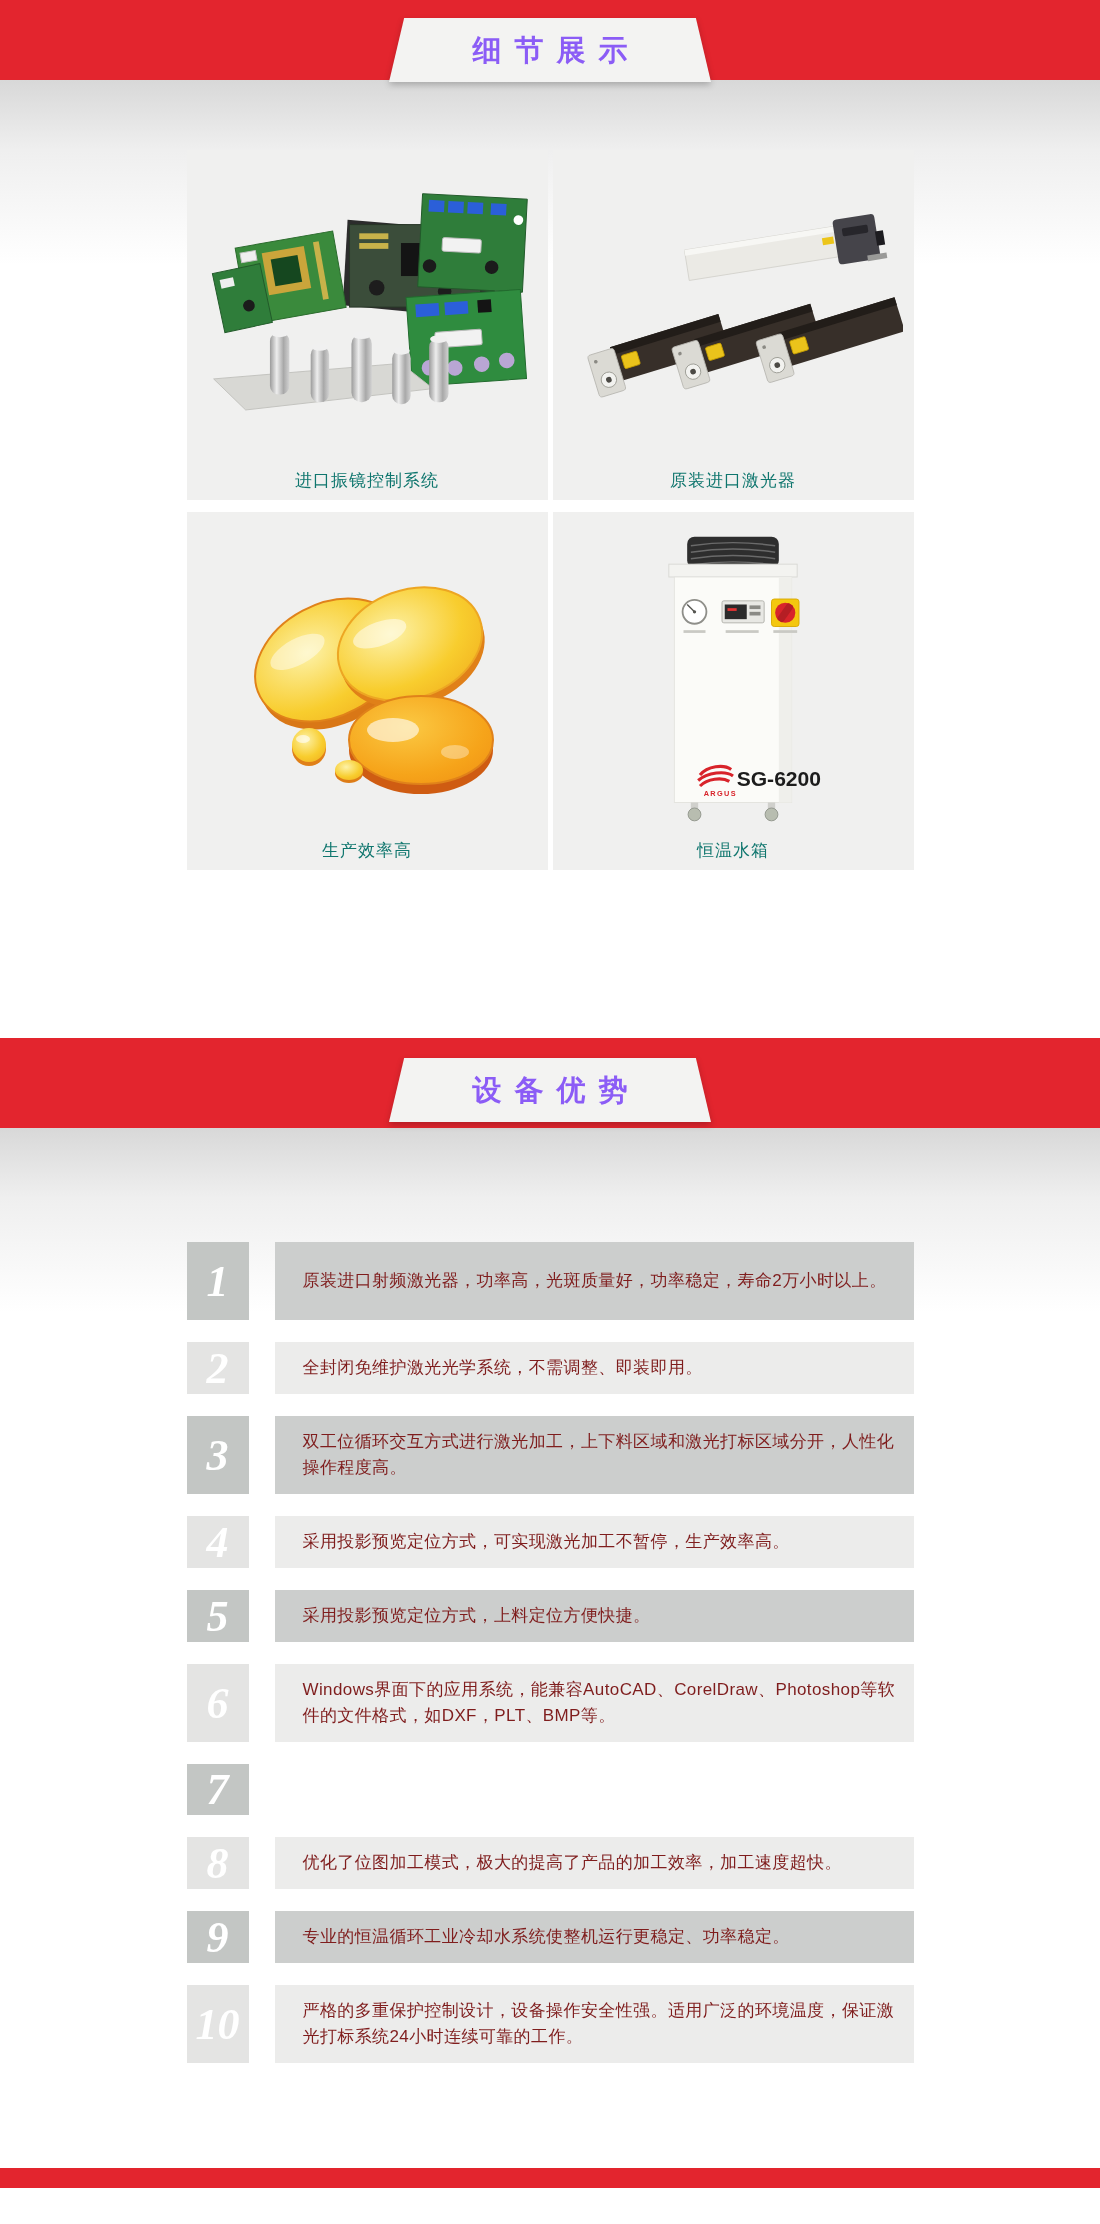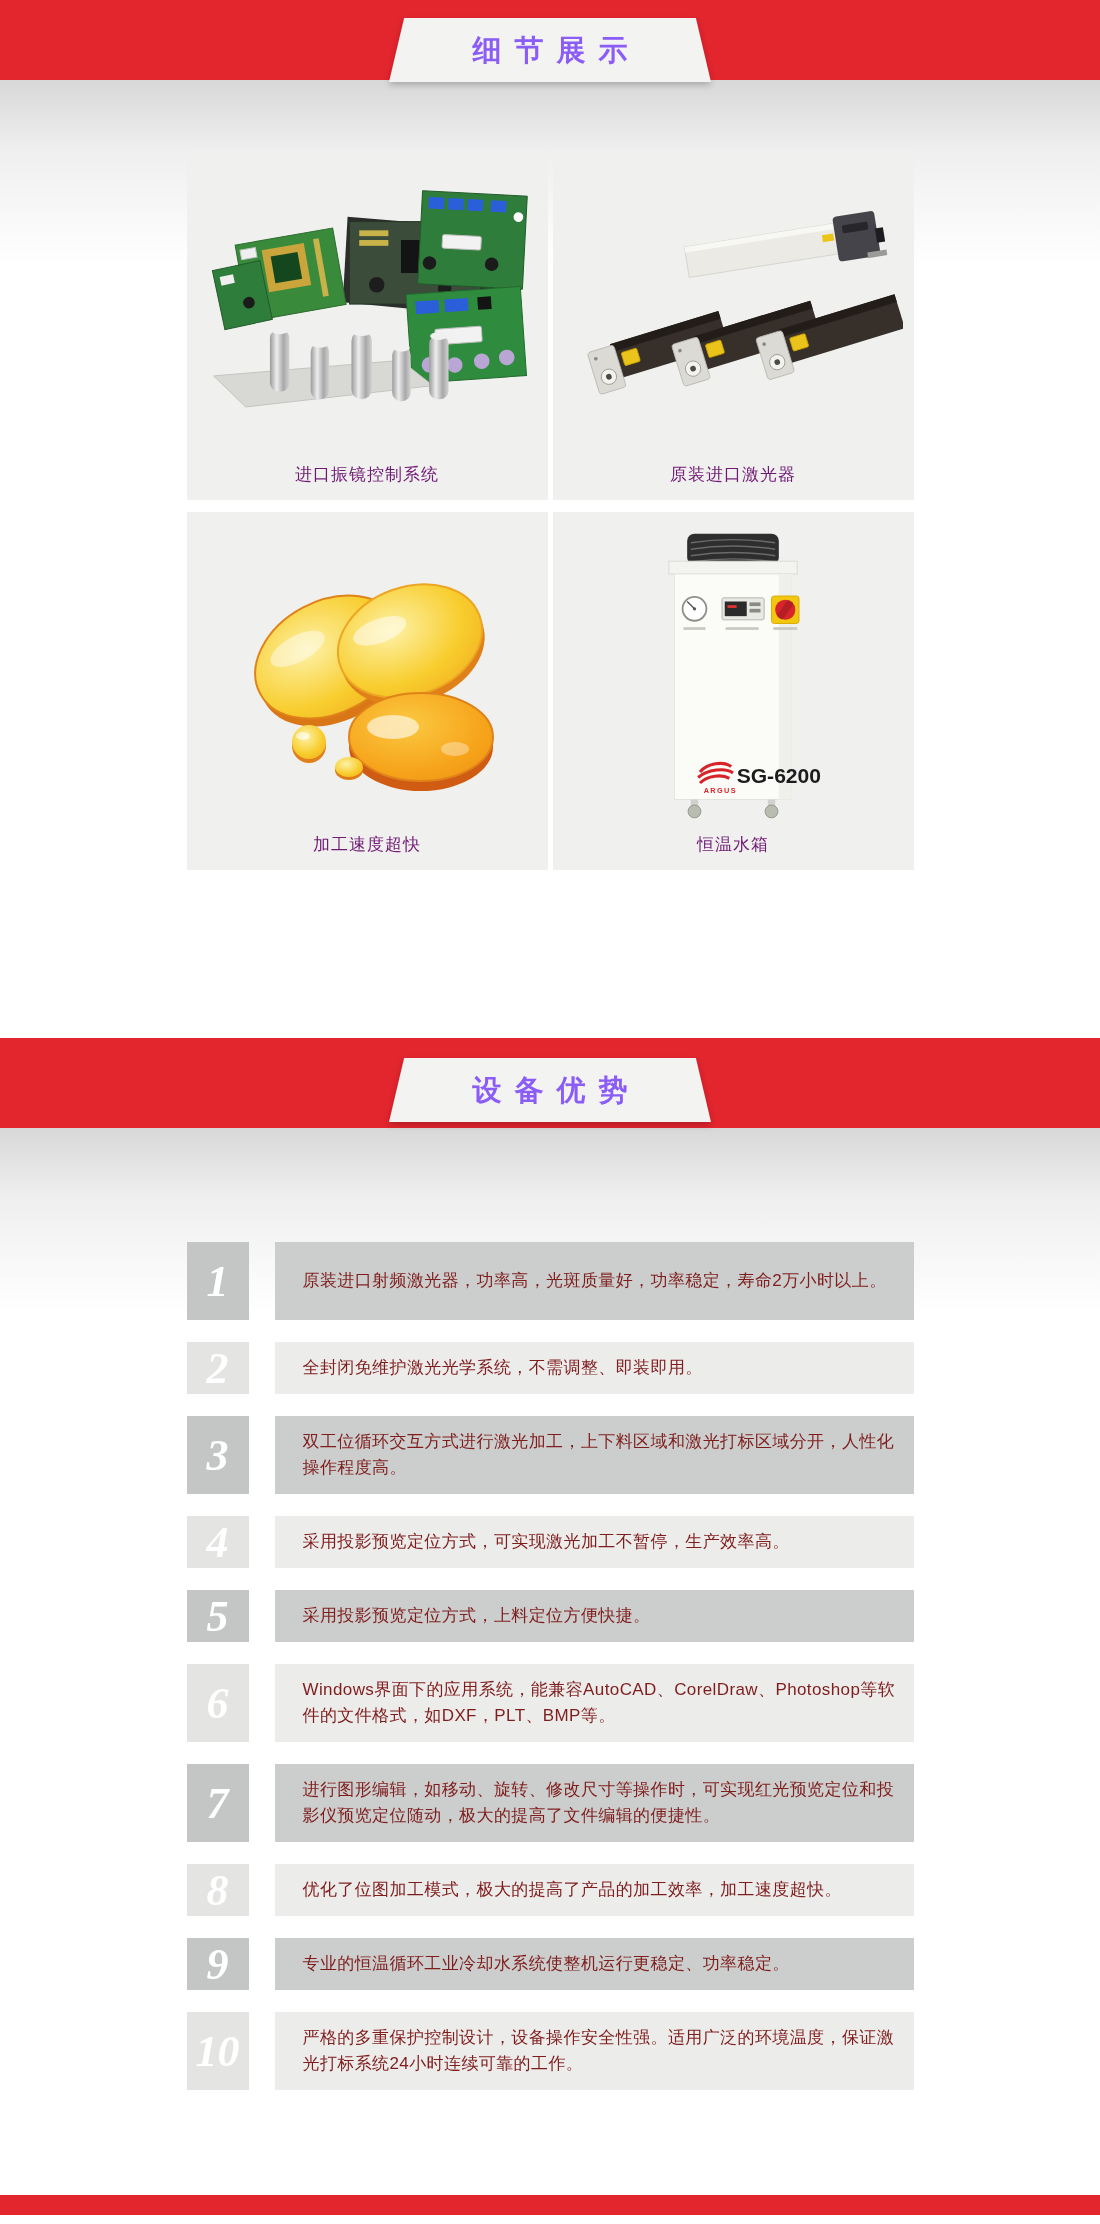--- a/index.html
+++ b/index.html
@@ -42,22 +42,22 @@
     display:grid;grid-template-columns:1fr 1fr;
     column-gap:5px;row-gap:12px;
   }
   .product-card{
     background:#f0f0ef;height:350px;
     display:flex;flex-direction:column;align-items:center;
   }
   .product-card.row2{height:358px;}
   .product-img{flex:1;width:100%;display:flex;align-items:center;justify-content:center;overflow:hidden;}
   .product-caption{
-    font-size:17px;color:#701a75;letter-spacing:1px;
-    padding-bottom:14px;
+    font-size:17px;color:#0f766e;letter-spacing:1px;
+    padding-bottom:8px;
   }
   .detail-spacer{height:168px;}
   
   .section-adv{
     background:linear-gradient(180deg,#d8d8d8 0px,#efefef 70px,#ffffff 185px);
     padding-top:114px;
   }
   .adv-list{width:727px;margin:0 auto;}
   .adv-row{display:flex;align-items:stretch;margin-bottom:22px;}
   .adv-row:last-child{margin-bottom:12px;}
@@ -264,21 +264,21 @@
               <circle cx="92" cy="211" r="17" fill="#e08018"></circle>
               <circle cx="92" cy="207" r="17" fill="url(#lensY)"></circle>
               <ellipse cx="86" cy="201" rx="7" ry="4" fill="#ffffff" opacity="0.6"></ellipse>
             </g>
             <g>
               <ellipse cx="132" cy="235" rx="14" ry="10" fill="#dd7c16"></ellipse>
               <ellipse cx="132" cy="232" rx="14" ry="10" fill="url(#lensY)"></ellipse>
             </g>
           </svg>
         </div>
-        <div class="product-caption">加工速度超快</div>
+        <div class="product-caption">生产效率高</div>
       </div>
 
       <div class="product-card row2">
         <div class="product-img">
           <svg width="300" height="330" viewBox="0 0 300 360">
 
             <rect x="100" y="28" width="100" height="34" rx="8" fill="#2e2e2e"></rect>
             <path d="M104,38 Q150,31 196,38" stroke="#6a6a6a" stroke-width="1.6" fill="none"></path>
             <path d="M104,45 Q150,38 196,45" stroke="#6a6a6a" stroke-width="1.6" fill="none"></path>
             <path d="M104,52 Q150,45 196,52" stroke="#6a6a6a" stroke-width="1.6" fill="none"></path>
@@ -357,21 +357,20 @@
       <div class="adv-row one">
         <div class="adv-num">5</div>
         <div class="adv-bar">采用投影预览定位方式，上料定位方便快捷。</div>
       </div>
       <div class="adv-row two">
         <div class="adv-num">6</div>
         <div class="adv-bar">Windows界面下的应用系统，能兼容AutoCAD、CorelDraw、Photoshop等软件的文件格式，如DXF，PLT、BMP等。</div>
       </div>
       <div class="adv-row two">
         <div class="adv-num">7</div>
-        <div class="adv-bar">进行图形编辑，如移动、旋转、修改尺寸等操作时，可实现红光预览定位和投影仪预览定位随动，极大的提高了文件编辑的便捷性。</div>
       </div>
       <div class="adv-row one">
         <div class="adv-num">8</div>
         <div class="adv-bar">优化了位图加工模式，极大的提高了产品的加工效率，加工速度超快。</div>
       </div>
       <div class="adv-row one">
         <div class="adv-num">9</div>
         <div class="adv-bar">专业的恒温循环工业冷却水系统使整机运行更稳定、功率稳定。</div>
       </div>
       <div class="adv-row two">

